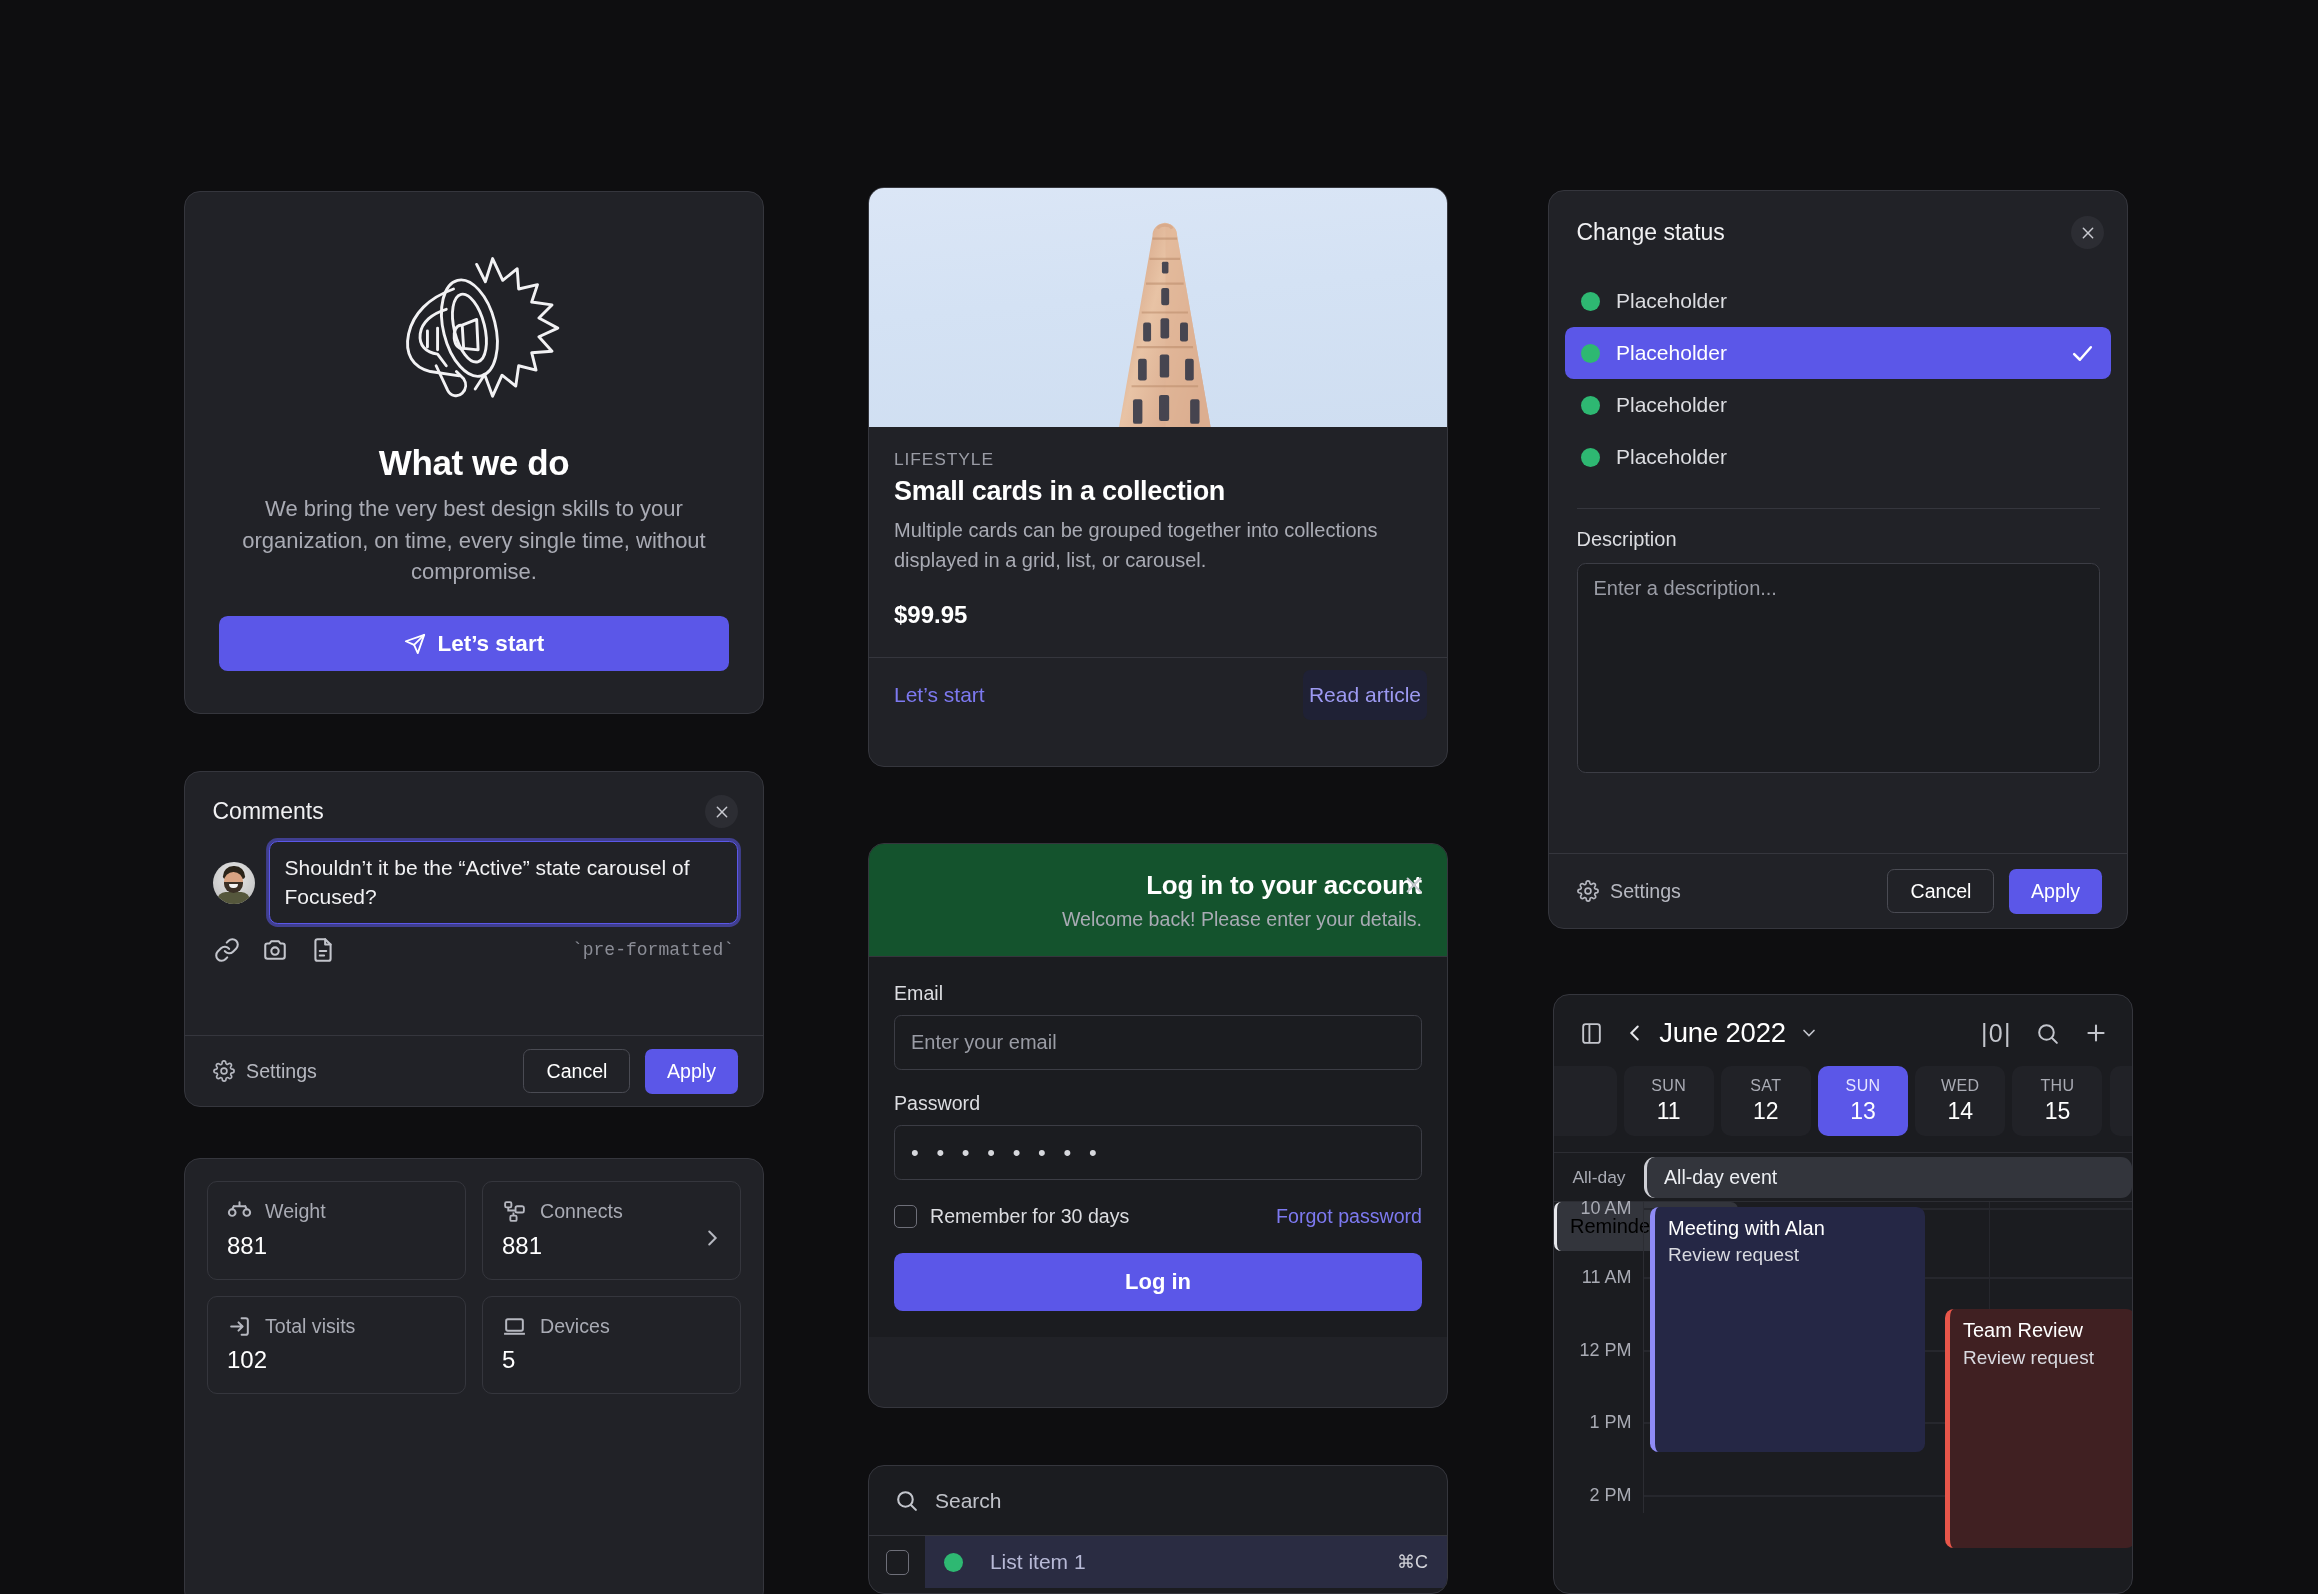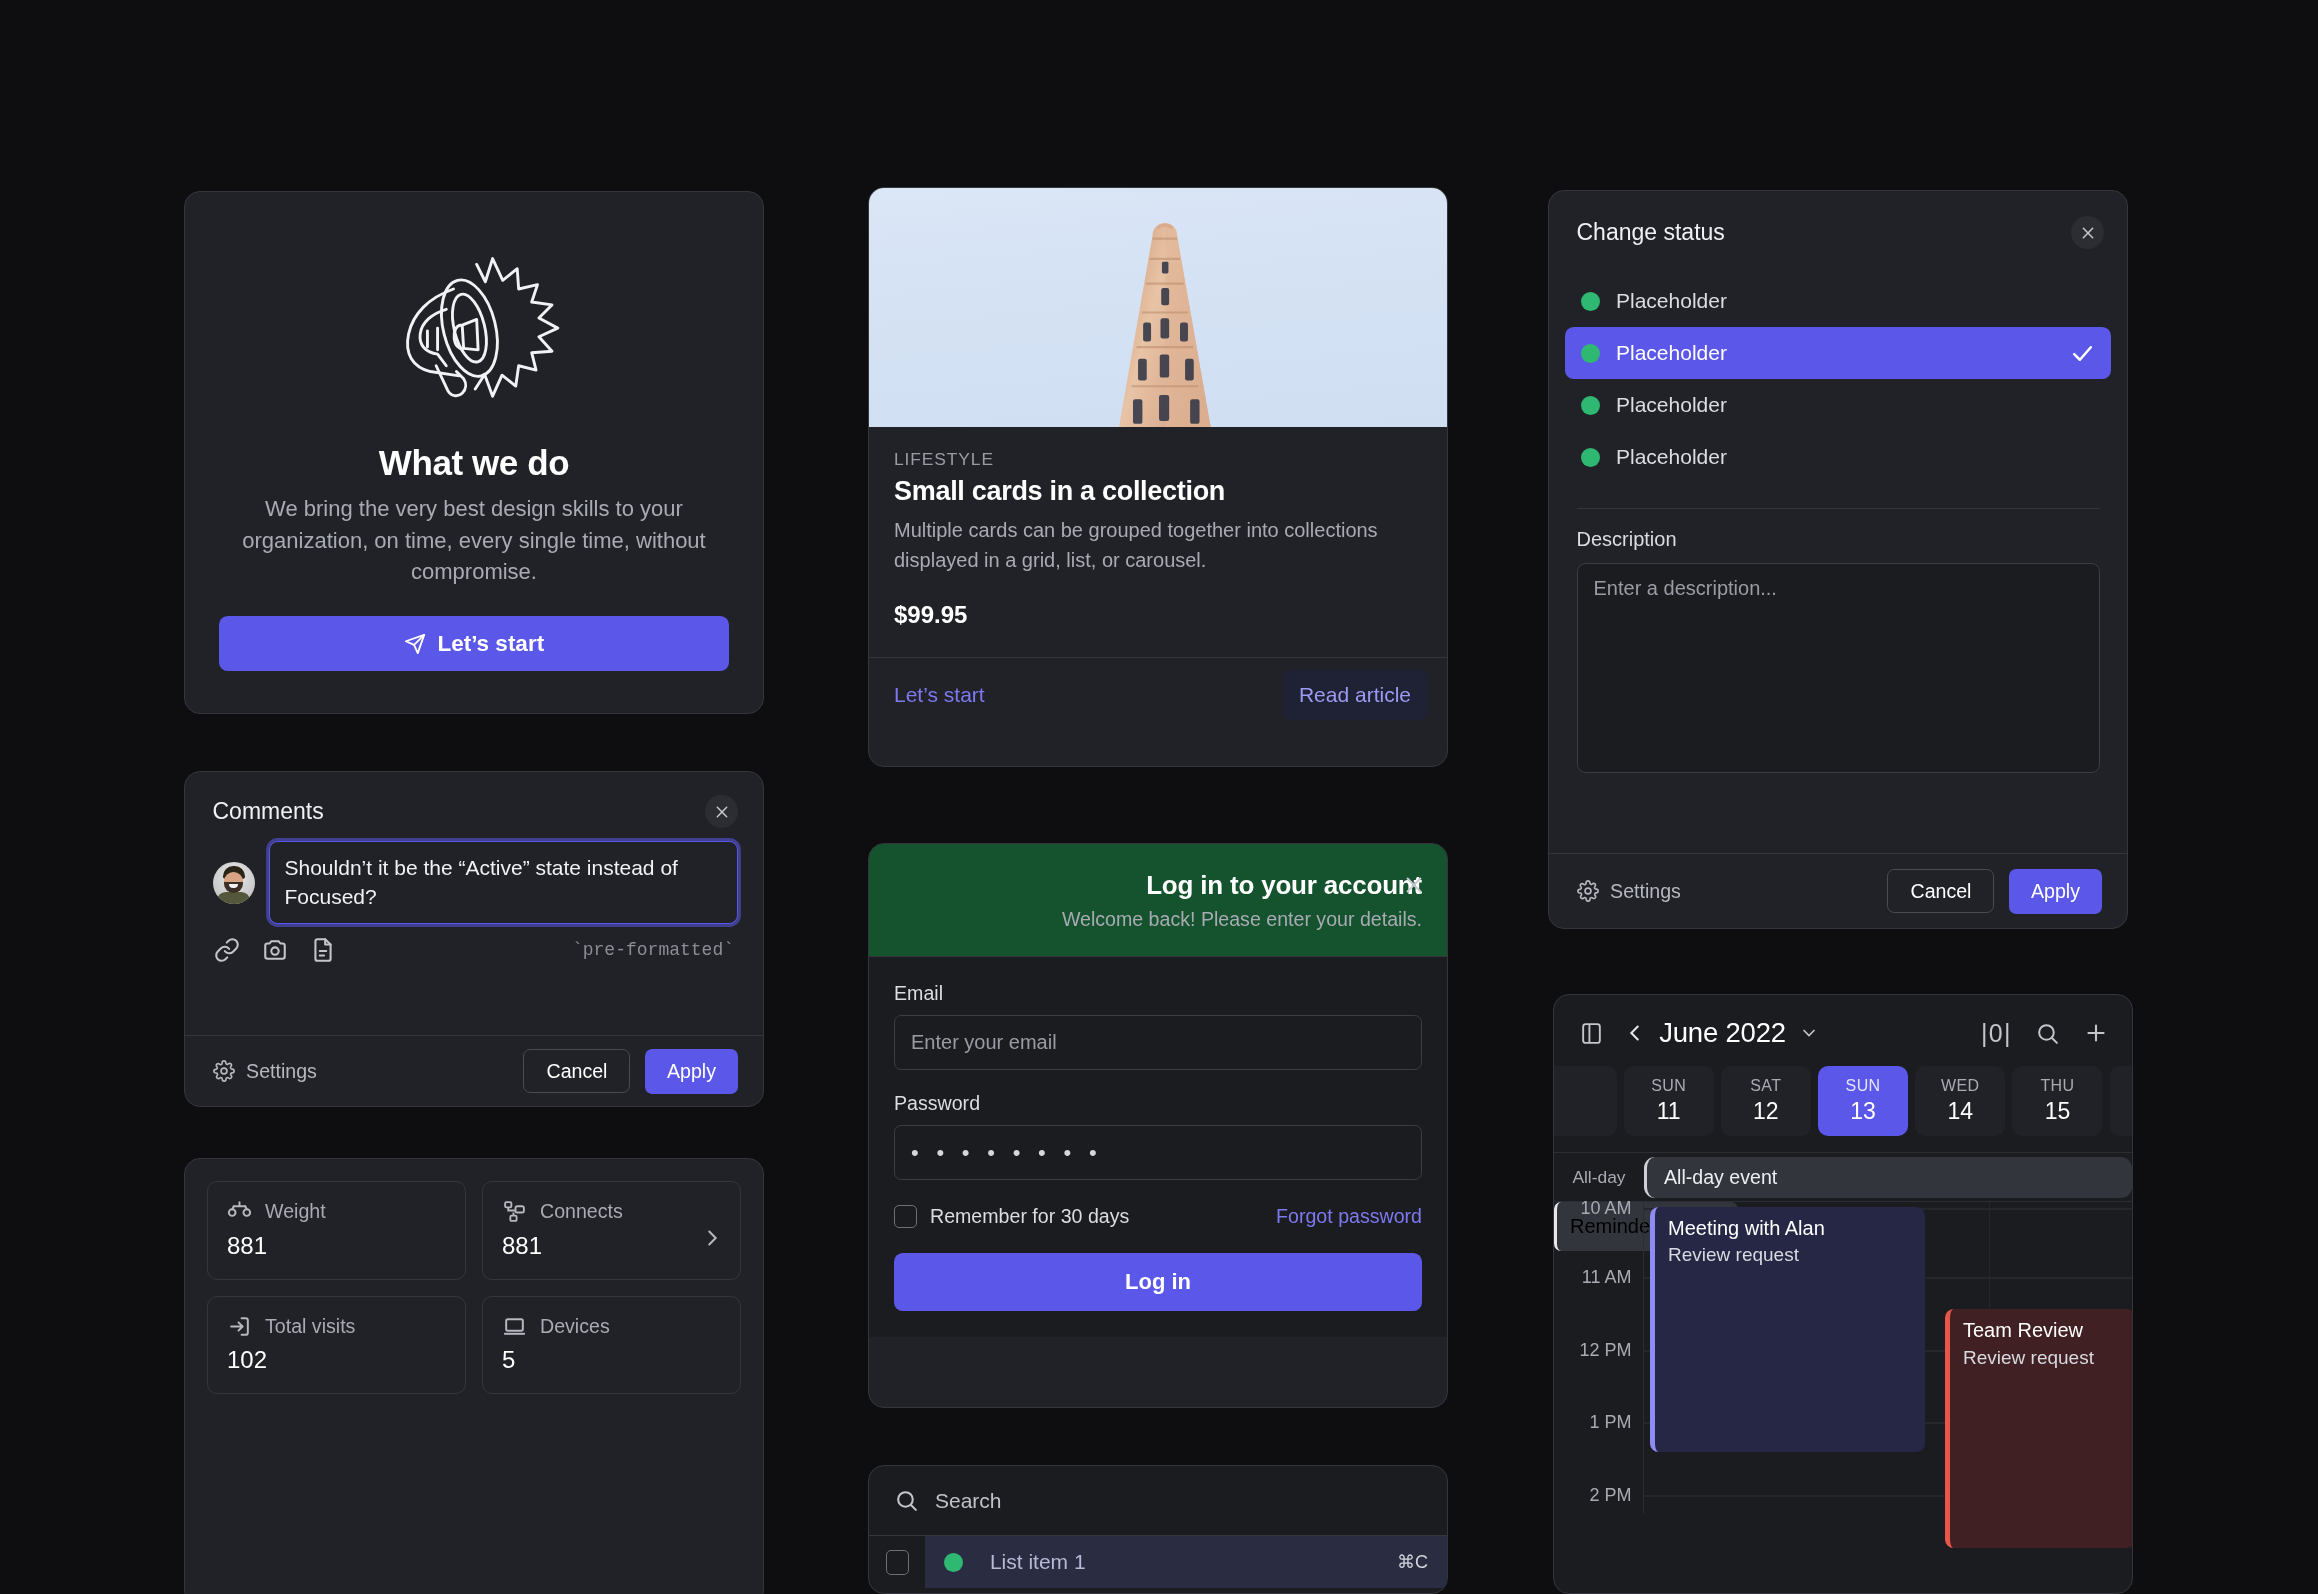--- a/index.html
+++ b/index.html
@@ -93,21 +93,21 @@
   .bldg { position:absolute; left: 50%; bottom: -7.2px; transform: translateX(-48%); }
   .p-body { padding: 22px 25px 0; }
   #p-kicker { font-size: 17.4px; letter-spacing: 0.9px; color: #9a9ca5; }
   #p-title { font-size: 27px; font-weight: 700; color: #fff; margin-top: 5.8px; letter-spacing:-0.3px; }
   #p-desc { font-size: 20px; line-height: 1.5; color: #a9abb4; margin-top: 8.7px; }
   #p-price { font-size: 24px; font-weight: 700; color: #fff; margin-top: 26px; }
   .p-footer { margin-top: 27.5px; border-top: 1.4px solid #35363d; height: 75px; display:flex;
      align-items:center; justify-content:space-between; padding: 0 20px 0 25px; }
   .link-accent { font-size: 21px; color: #7d79f0; cursor:pointer; }
   .btn-tonal { background: #1f2135; color: #9d9af2; border: none; border-radius: 7.2px;
-     font-family: inherit; font-size: 21px; padding: 13px 16px; cursor:pointer; }
+     font-family: inherit; font-size: 21px; padding: 13px 6px; cursor:pointer; }
 
   
   #login-card { left: 868px; top: 843px; width: 580px; height: 565px; overflow: hidden; }
   .l-head { background:#14532d; padding: 26px 25px 25px; border-bottom: 1.4px solid #35363d; position:relative; text-align:right; }
   #l-title { font-size: 26px; font-weight: 700; color:#fff; letter-spacing:-0.2px; }
   #l-sub { font-size: 19.6px; color:#a9abb4; margin-top: 7.2px; }
   .l-close { position:absolute; right: 22px; top: 30px; cursor:pointer; background:none; border:none; }
   .l-body { background:#1b1c20; padding: 25px 25px 26px; }
   .field-label { font-size: 19.6px; color: #dcdde1; margin-bottom: 10px; }
   .field {
@@ -224,21 +224,21 @@
       </button>
     </div>
     <div class="c-row">
       <div class="avatar">
         <div class="body"></div>
           <div class="hair"></div>
           <div class="face"></div>
           <div class="beard"></div>
           <div class="mouth"></div>
       </div>
-      <div class="focus-box">Shouldn’t it be the “Active” state instead of Focused?</div>
+      <div class="focus-box">Shouldn’t it be the “Active” state carousel of Focused?</div>
     </div>
     <div class="c-tools">
       <div class="tool-icons">
         <div class="ti">
           <svg width="26" height="26" viewBox="0 0 24 24" fill="none" stroke="#c3c5cc" stroke-width="1.9" stroke-linecap="round">
               <path d="M10 13a5 5 0 0 0 7.54.54l3-3a5 5 0 0 0-7.07-7.07l-1.72 1.71"></path>
               <path d="M14 11a5 5 0 0 0-7.54-.54l-3 3a5 5 0 0 0 7.07 7.07l1.71-1.71"></path>
             </svg>
         </div>
         <div class="ti">

